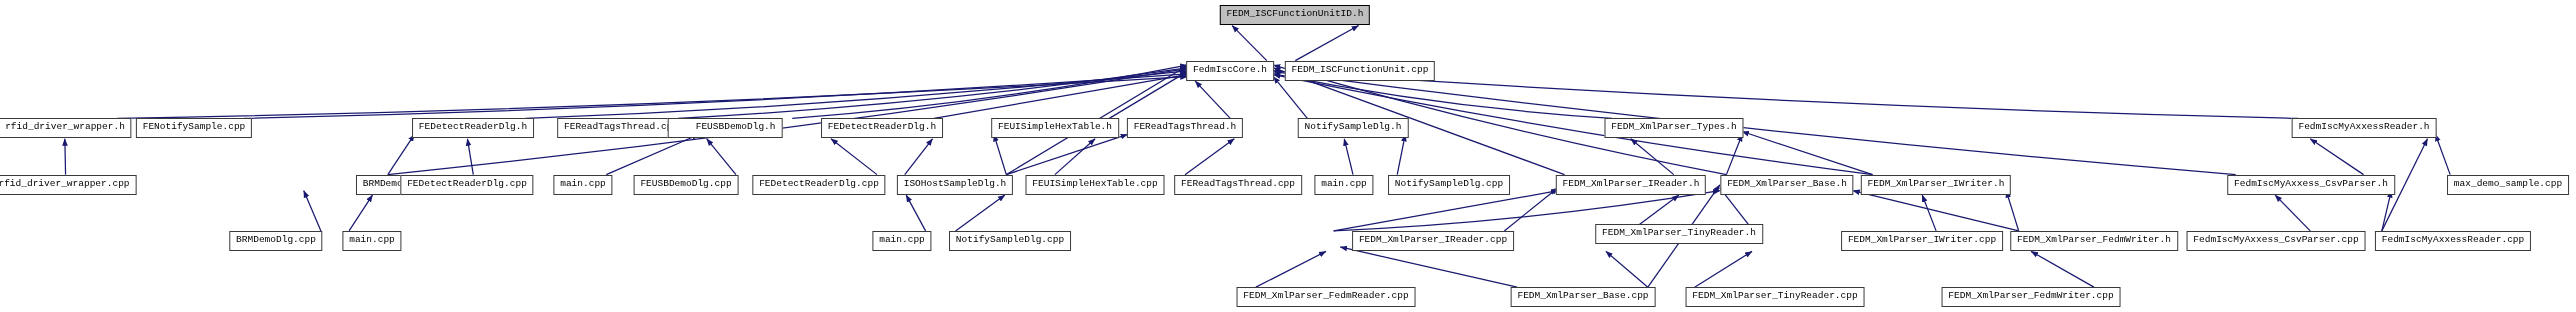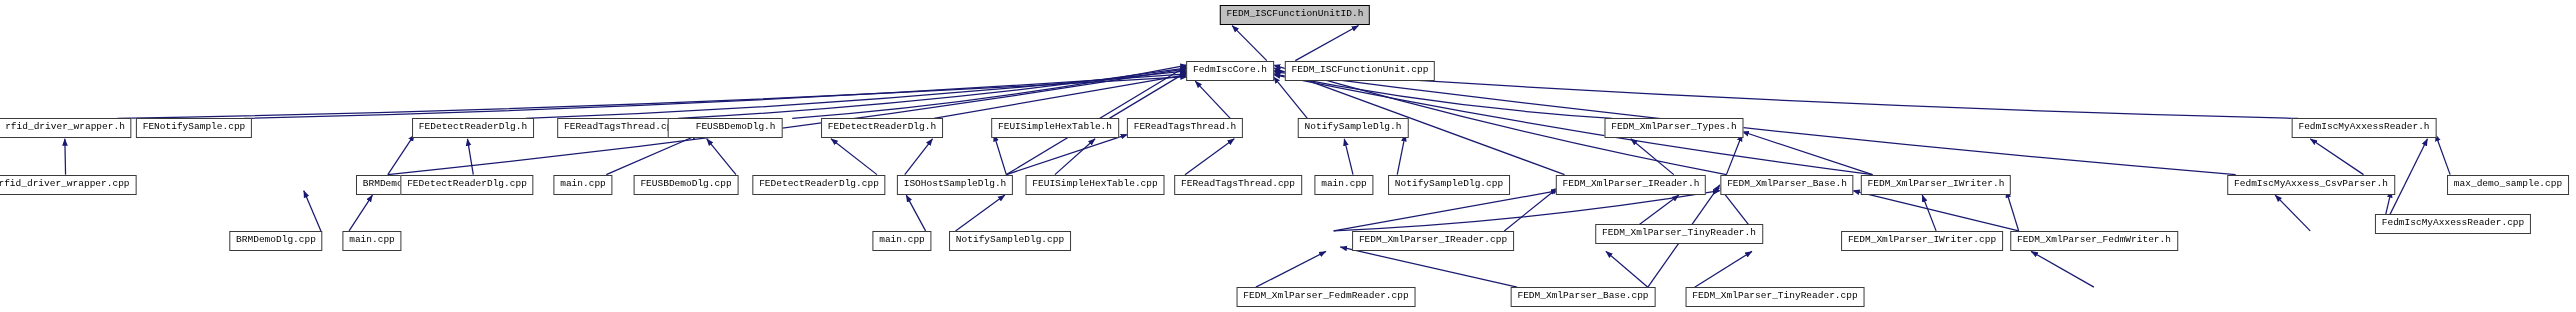--- a/index.html
+++ b/index.html
@@ -136,19 +136,21 @@
       <div class="node" style="left: 2311px; top: 175px;">FedmIscMyAxxess_CsvParser.h</div>
       <div class="node" style="left: 2508px; top: 175px;">max_demo_sample.cpp</div>
       <div class="node" style="left: 276px; top: 231px;">BRMDemoDlg.cpp</div>
       <div class="node" style="left: 372px; top: 231px;">main.cpp</div>
       <div class="node" style="left: 902px; top: 231px;">main.cpp</div>
       <div class="node" style="left: 1010px; top: 231px;">NotifySampleDlg.cpp</div>
       <div class="node" style="left: 1433px; top: 231px;">FEDM_XmlParser_IReader.cpp</div>
       <div class="node" style="left: 1679px; top: 224px;">FEDM_XmlParser_TinyReader.h</div>
       <div class="node" style="left: 1922px; top: 231px;">FEDM_XmlParser_IWriter.cpp</div>
       <div class="node" style="left: 2094px; top: 231px;">FEDM_XmlParser_FedmWriter.h</div>
-      <div class="node" style="left: 2453px; top: 214px;">FedmIscMyAxxessReader.cpp</div>
+      <div class="node" style="left: 2276px; top: 231px;">FedmIscMyAxxess_CsvParser.cpp</div>
+      <div class="node" style="left: 2453px; top: 231px;">FedmIscMyAxxessReader.cpp</div>
       <div class="node" style="left: 1326px; top: 287px;">FEDM_XmlParser_FedmReader.cpp</div>
       <div class="node" style="left: 1583px; top: 287px;">FEDM_XmlParser_Base.cpp</div>
       <div class="node" style="left: 1775px; top: 287px;">FEDM_XmlParser_TinyReader.cpp</div>
+      <div class="node" style="left: 2031px; top: 287px;">FEDM_XmlParser_FedmWriter.cpp</div>
     </div>
 </div>
 
 
 </body></html>

